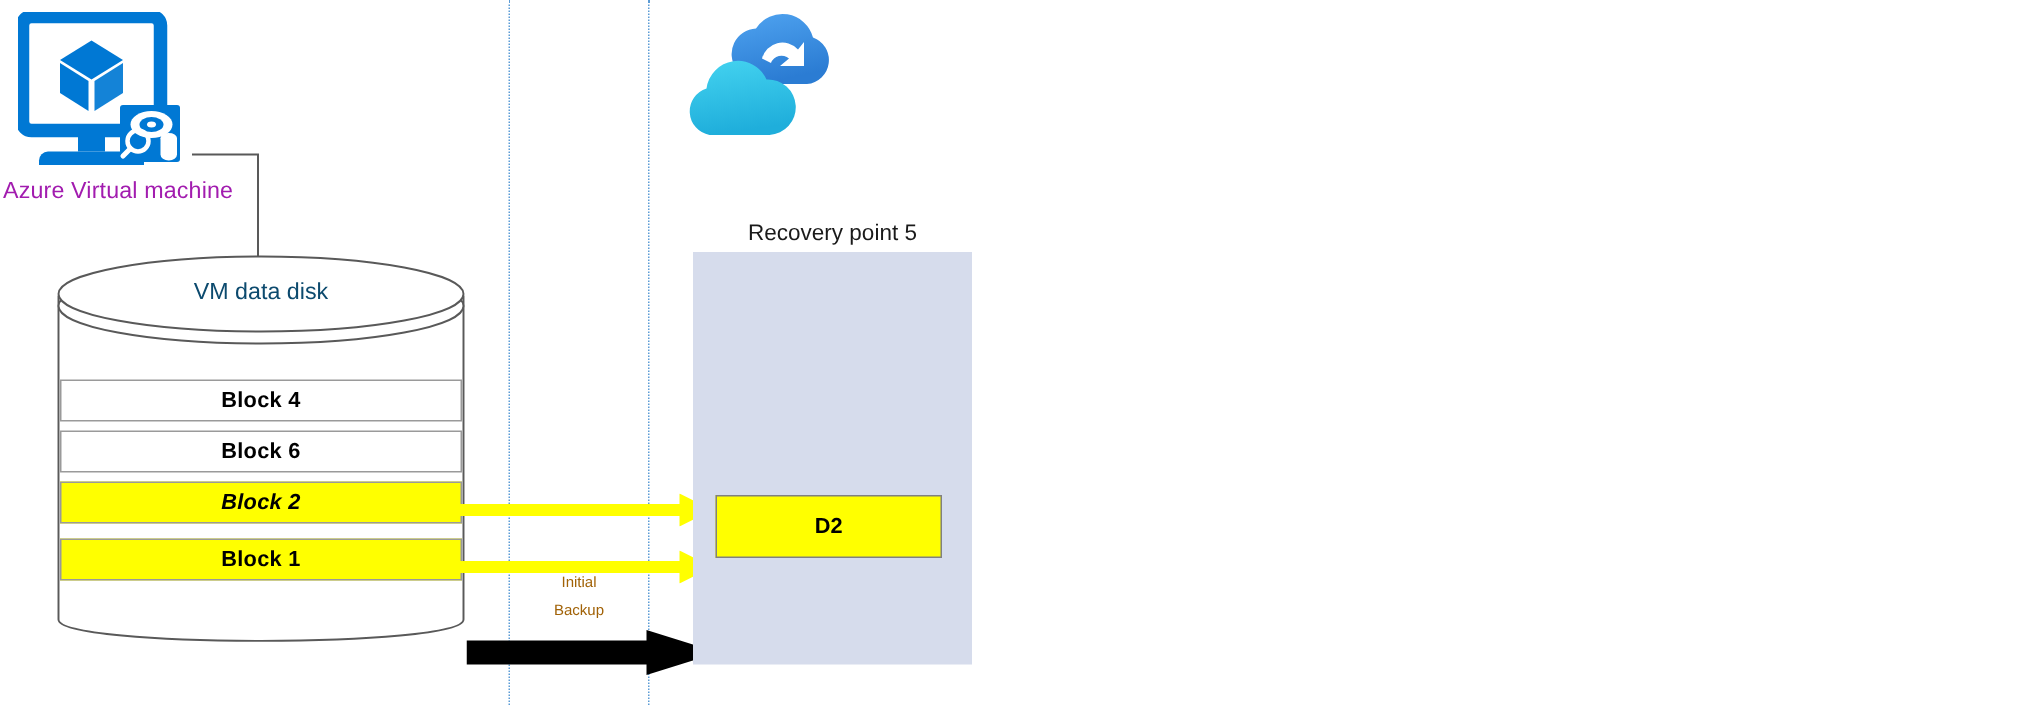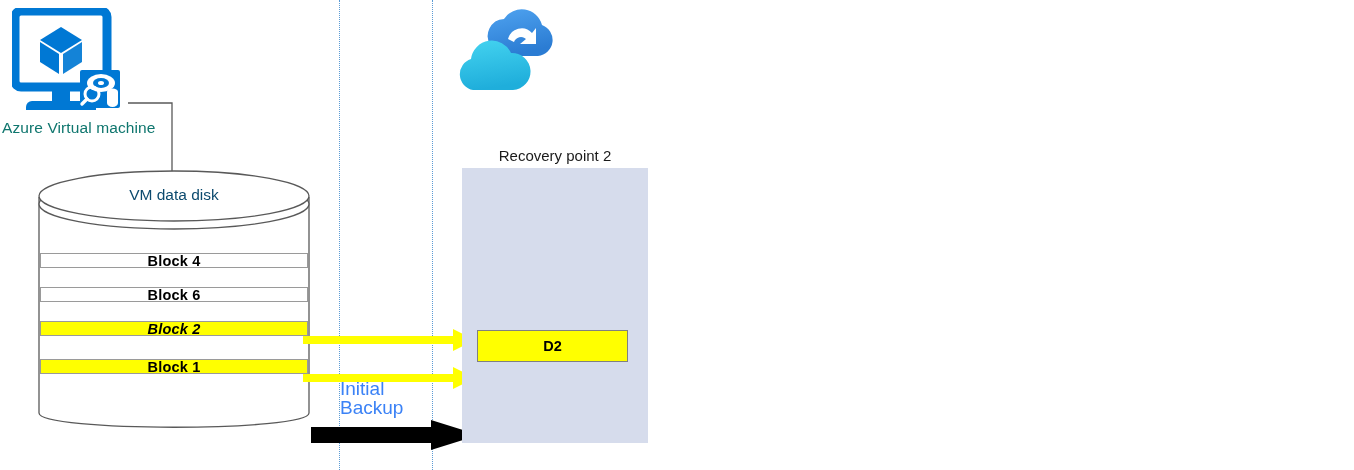--- a/index.html
+++ b/index.html
@@ -21,39 +21,39 @@
   }
   #guide-1{left:339px;}
   #guide-2{left:432px;}
 
   
   #vm-icon{left:12px;top:8px;width:112px;height:105px;}
   #vm-icon svg{display:block;}
 
   #vm-label{
     left:2px;top:119px;
-    font-size:15.5px;color:#0f766e;
+    font-size:15.5px;color:#a21caf;
     letter-spacing:0.1px;white-space:nowrap;
   }
 
   
   #vm-connector{left:128px;top:99px;width:48px;height:84px;}
 
   
   #cylinder{left:38px;top:170px;width:272px;height:270px;}
   #cylinder svg{display:block;overflow:visible;}
 
   #disk-title{
     left:38px;top:186px;width:272px;
     text-align:center;font-size:15.5px;color:#0c4a6e;
   }
 
   
   .block{
-    position:absolute;left:40px;width:268px;height:15px;
+    position:absolute;left:40px;width:268px;height:28px;
     box-sizing:border-box;
     border:1px solid #9a9a9a;
     display:flex;align-items:center;justify-content:center;
     font-size:14.5px;font-weight:bold;color:#000;
     letter-spacing:0.2px;
   }
   .block.plain{background:#ffffff;}
   .block.hot{background:#FFFF00;}
   #block-4{top:253px;}
   #block-3{top:287px;}
@@ -63,40 +63,40 @@
   
   .yarrow{position:absolute;height:22px;}
   #yellow-arrow-1{left:303px;top:329px;width:172px;}
   #yellow-arrow-2{left:303px;top:367px;width:172px;}
 
   
   #black-arrow{left:311px;top:420px;width:168px;height:30px;}
 
   #initial-backup-label{
     left:340px;top:379px;width:92px;
-    font-size:19px;color:#3b82f6;
+    text-align:center;font-size:10px;color:#a16207;
     line-height:19px;
   }
   #initial-backup-label span{display:block;}
 
   
   #cloud-icon{left:455px;top:6px;width:110px;height:88px;}
 
   
   #recovery-point-title{
     left:462px;top:147px;width:186px;
     text-align:center;font-size:15px;color:#1a1a1a;
     white-space:nowrap;
   }
   #recovery-point-panel{
     left:462px;top:168px;width:186px;height:275px;
     background:#D6DCEC;
   }
   .rp-block{
-    position:absolute;left:477px;width:151px;height:32px;
+    position:absolute;left:477px;width:151px;height:42px;
     box-sizing:border-box;
     background:#FFFF00;border:1.4px solid #808080;
     display:flex;align-items:center;justify-content:center;
     font-size:14.5px;font-weight:bold;color:#000;
   }
   #rp-block-d2{top:330px;}
   #rp-block-d1{top:370px;}
 </style>
 </head>
 <body>
@@ -195,19 +195,19 @@
       </defs>
 
       <path d="M36 40 a17 17 0 0 1 13 -27 a21 21 0 0 1 38 6 a16 16 0 0 1 -4 31 H46 a13 13 0 0 1 -10 -10 z" fill="url(#gBack)"></path>
 
       <path d="M53 33 a14 14 0 0 1 24 -6 l4 -5 v16 h-16 l6 -5 a7.5 7.5 0 0 0 -12 3 z" fill="#ffffff"></path>
 
       <path d="M18 84 a16 16 0 0 1 -2 -31 a21 21 0 0 1 40 -6 a15 15 0 0 1 2 37 z" fill="url(#gFront)"></path>
     </svg>
   </div>
 
-  <div class="abs" id="recovery-point-title">Recovery point 2</div>
+  <div class="abs" id="recovery-point-title">Recovery point 5</div>
 
   <div class="abs" id="recovery-point-panel"></div>
 
   <div class="rp-block" id="rp-block-d2">D2</div>
 
 </div>
 
 </body></html>

